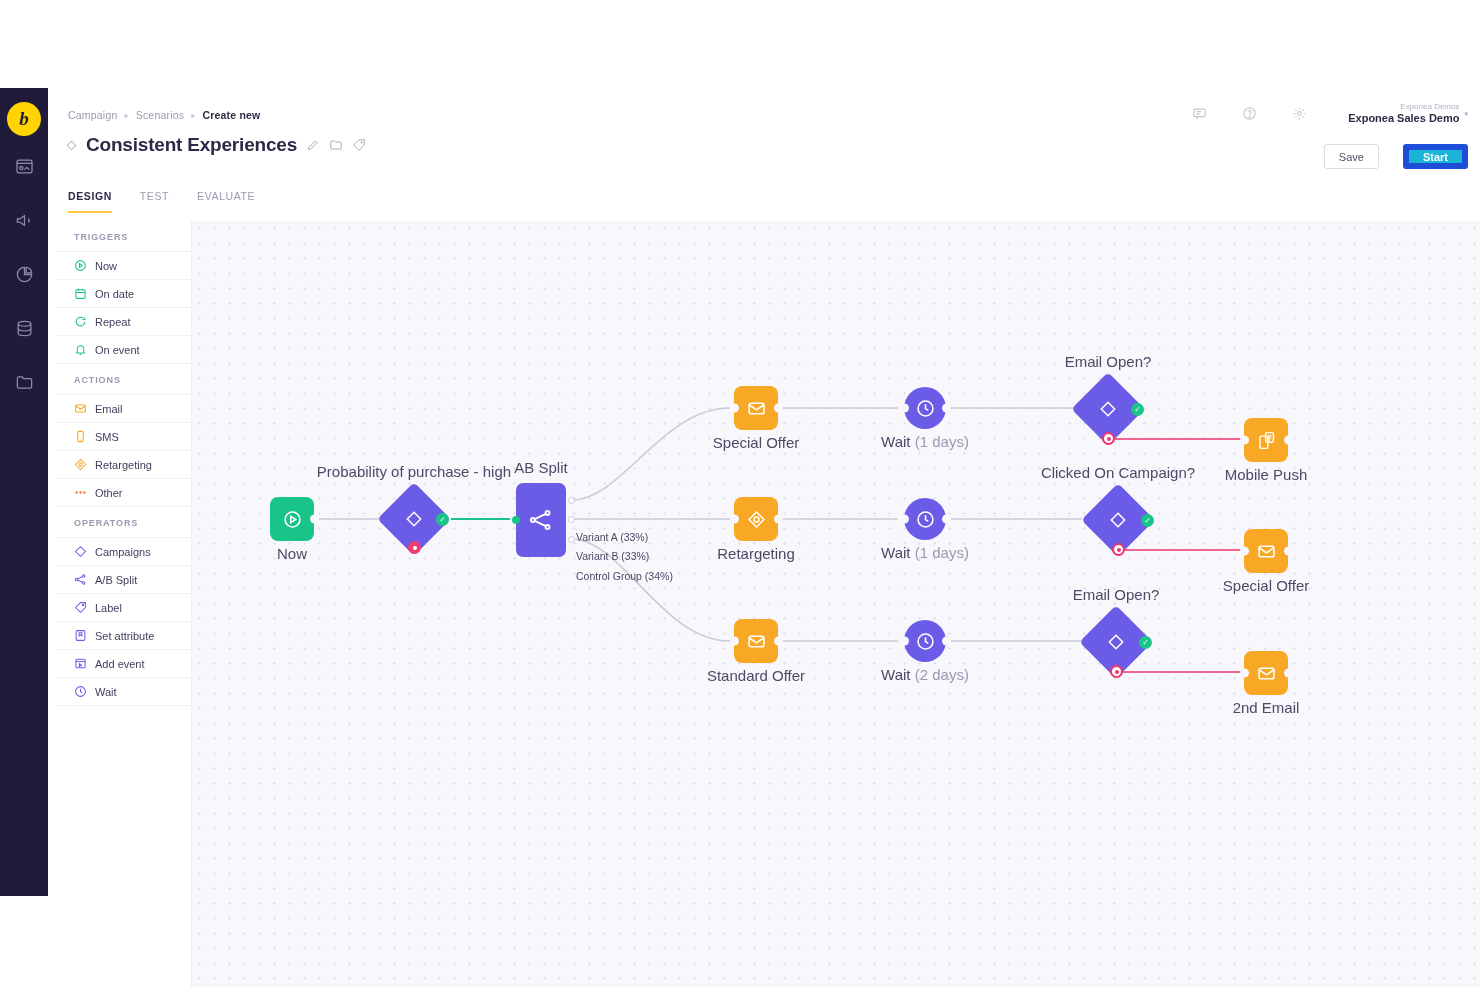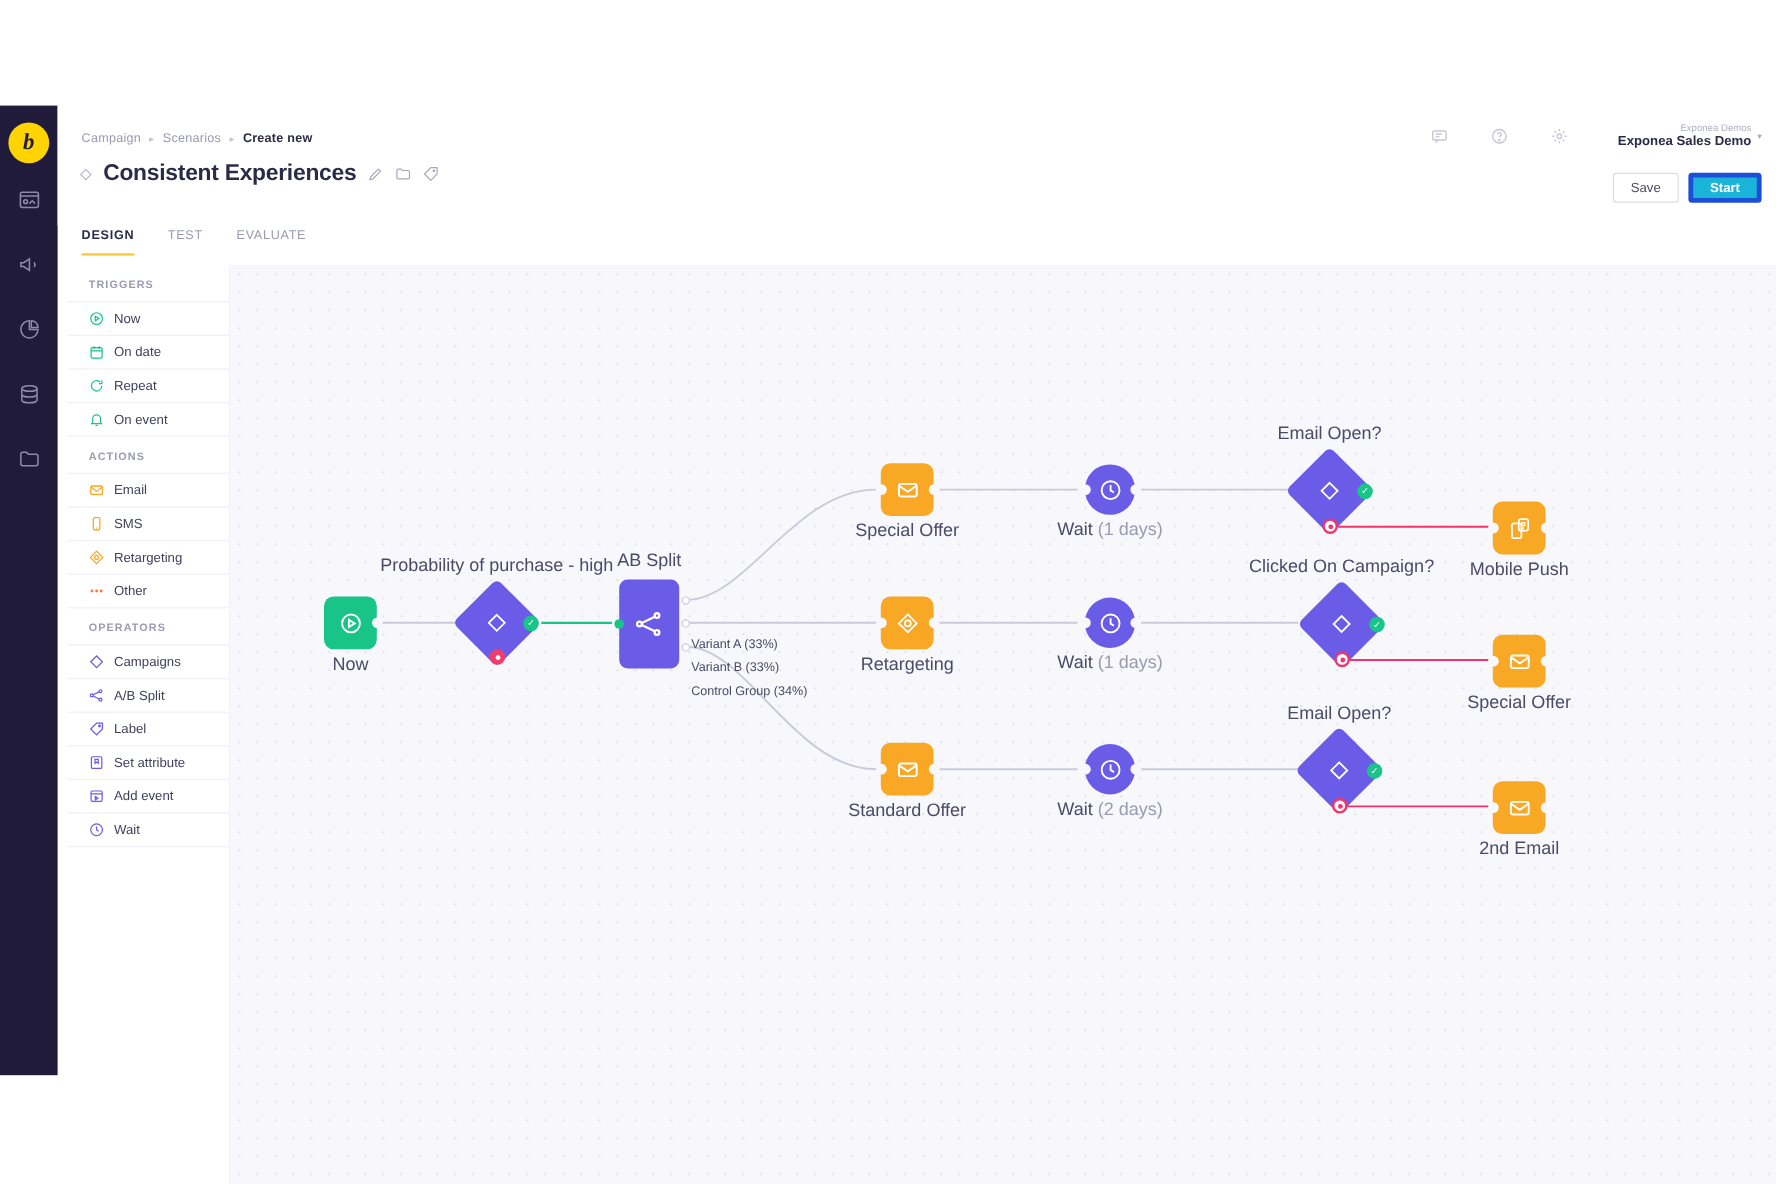--- a/index.html
+++ b/index.html
@@ -54,27 +54,27 @@
   .title-icon svg { width:14px; height:14px; display:block; }
 
   .hdr-right { position:absolute; right:12px; top:14px; display:flex; align-items:center; gap:35px; }
   .hdr-icon { color:#c6c6d4; cursor:pointer; display:flex; }
   .hdr-icon svg { width:15px; height:15px; display:block; }
   .account { text-align:right; margin-left:6px; display:flex; align-items:center; gap:5px; cursor:pointer;}
   .account-org { font-size:8px; color:#b0b0c0; line-height:1.25; }
   .account-name { font-size:11px; color:#2b2b48; font-weight:bold; line-height:1.25; }
   .caret { font-size:7px; color:#a6a6b8; }
 
-  .hdr-buttons { position:absolute; right:12px; top:56px; display:flex; gap:8px; }
+  .hdr-buttons { position:absolute; right:12px; top:56px; display:flex; gap:24px; }
   .btn {
     height:25px; min-width:52px; padding:0 14px; border-radius:3px;
     font-size:11px; display:flex; align-items:center; justify-content:center; cursor:pointer;
   }
   .btn-save { background:#fff; border:1px solid #dcdce6; color:#4d4d66; }
-  .btn-start { background:#1ab4d8; color:#fff; border:4px solid #1d4ed8; font-weight:bold;}
+  .btn-start { background:#1ab4d8; color:#fff; border:6px solid #1d4ed8; font-weight:bold;}
 
   
   .tabs { position:absolute; left:68px; top:190px; display:flex; gap:28px; }
   .tab { font-size:10.5px; letter-spacing:.6px; color:#9a9ab0; padding-bottom:9px; cursor:pointer; }
   .tab.active { color:#2b2b48; font-weight:bold; border-bottom:2.5px solid #ffc93c; }
 
   
   .toolbar {
     position:absolute; left:56px; top:221px; width:136px; bottom:0;
     background:#fff; border-right:1px solid #eef0f4;

